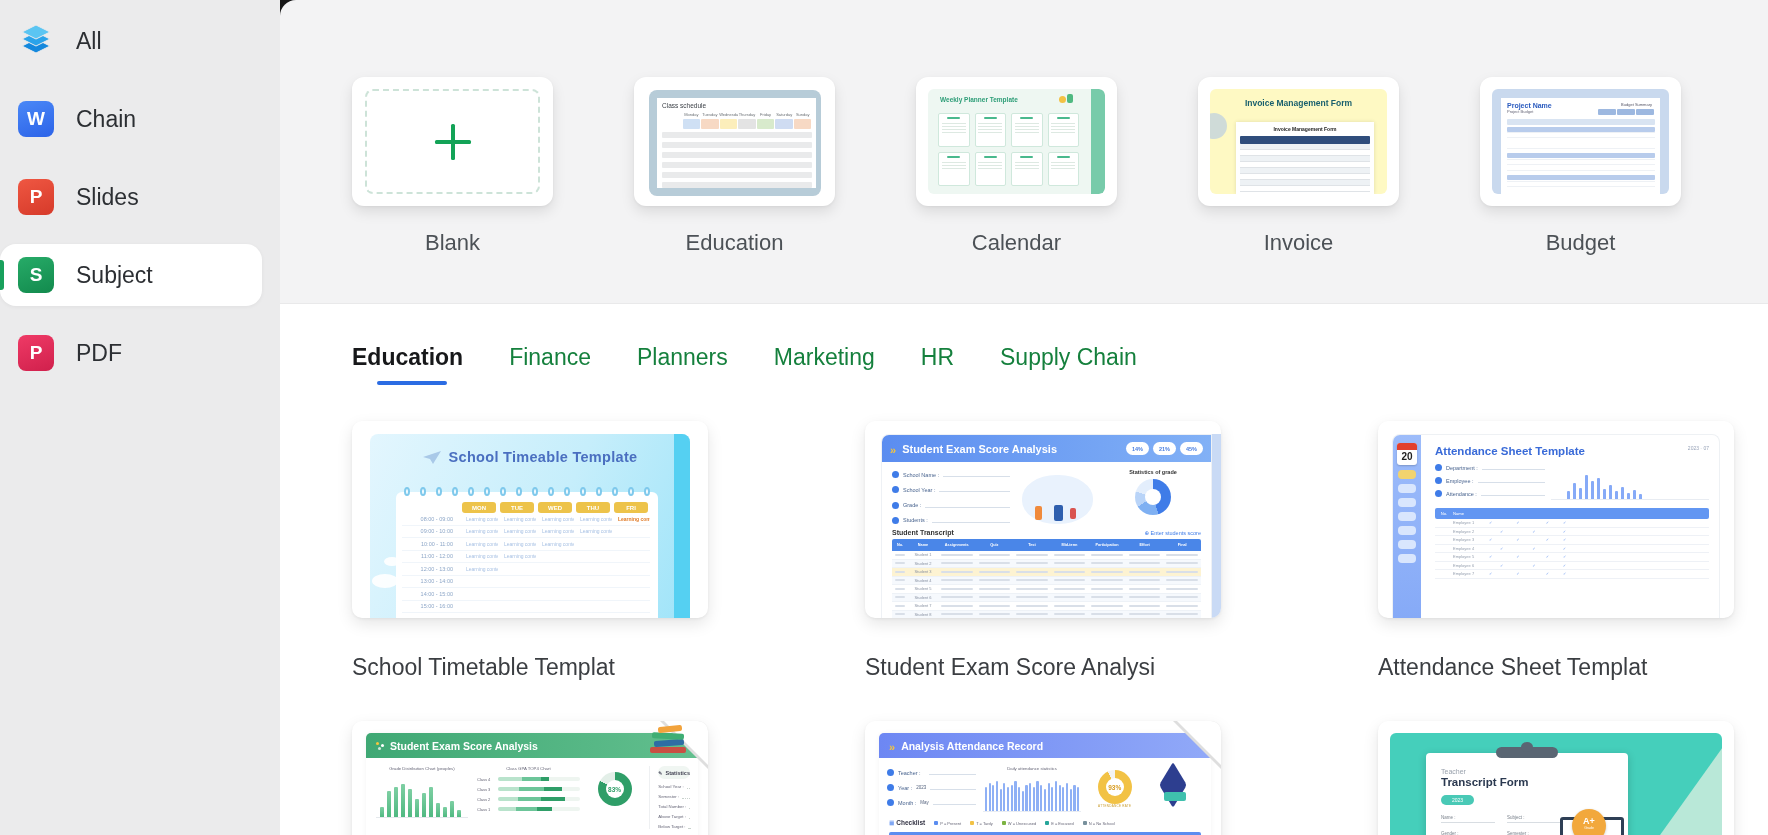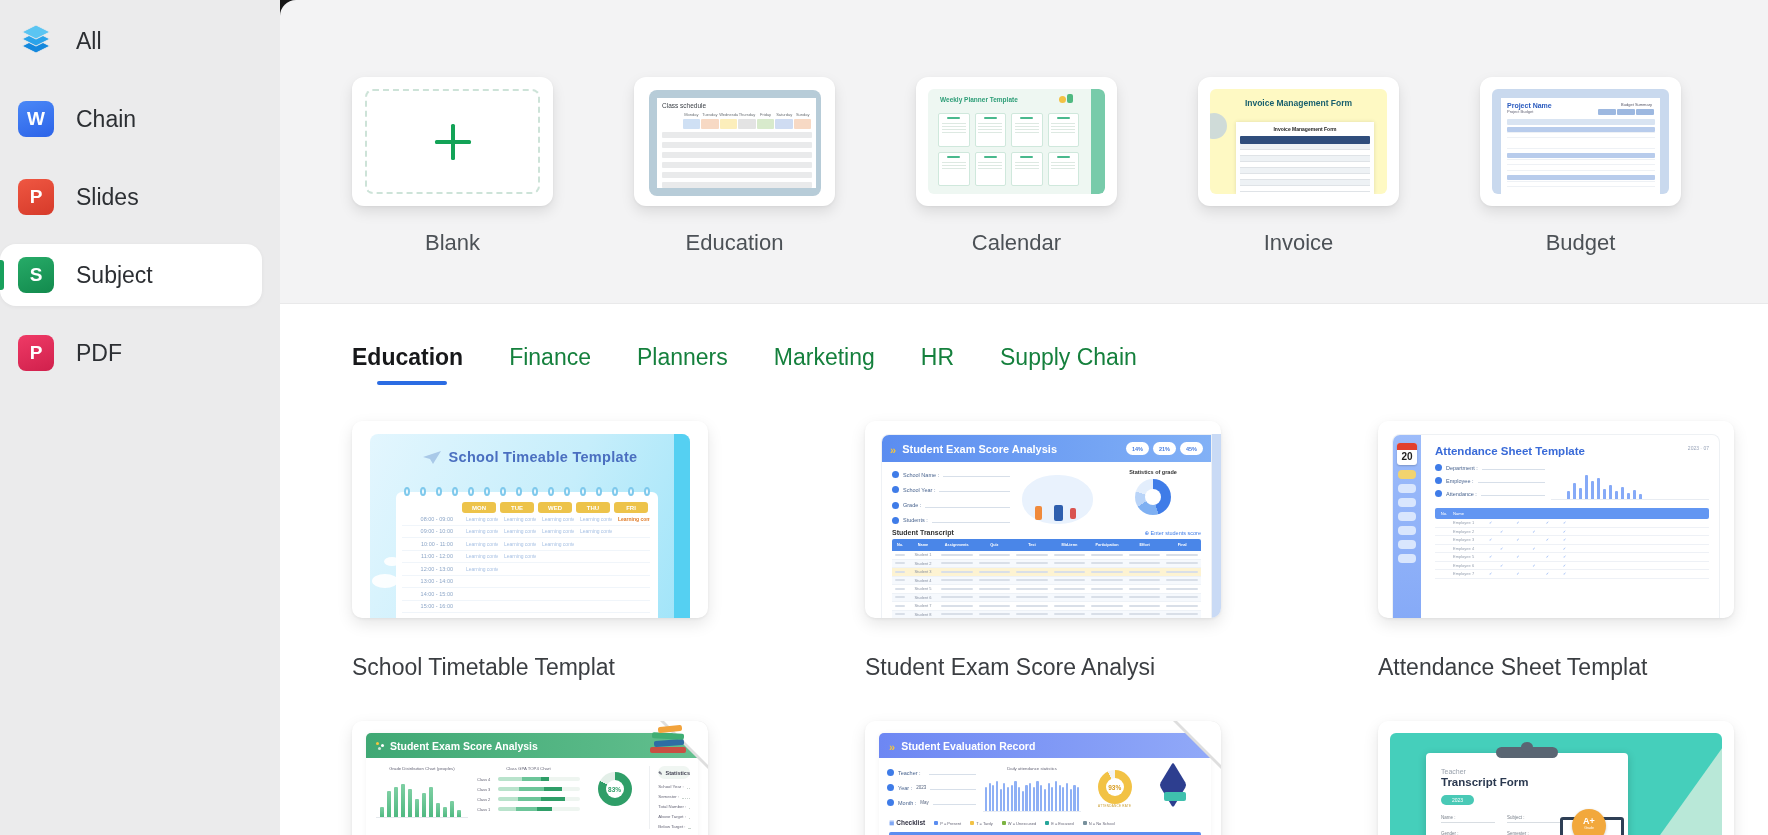--- a/index.html
+++ b/index.html
@@ -901,21 +901,21 @@
           <span class="fold2"></span>
           <span class="fold1"></span>
         </div>
       </div>
 
       <div class="bcard">
         <div class="bthumb">
           <div class="ab">
             <div class="ab-head">
               <span class="chev"></span>
-              <span class="ab-title">Student Evaluation Record</span>
+              <span class="ab-title">Analysis Attendance Record</span>
             </div>
             <div class="ab-body">
               <div class="ab-fields">
                 <div class="frow">
                     <span class="dotb"></span>
                     <span>Teacher :</span>
                     <span class="fv"></span>
                     <span class="fl"></span>
                   </div>
                 <div class="frow">

